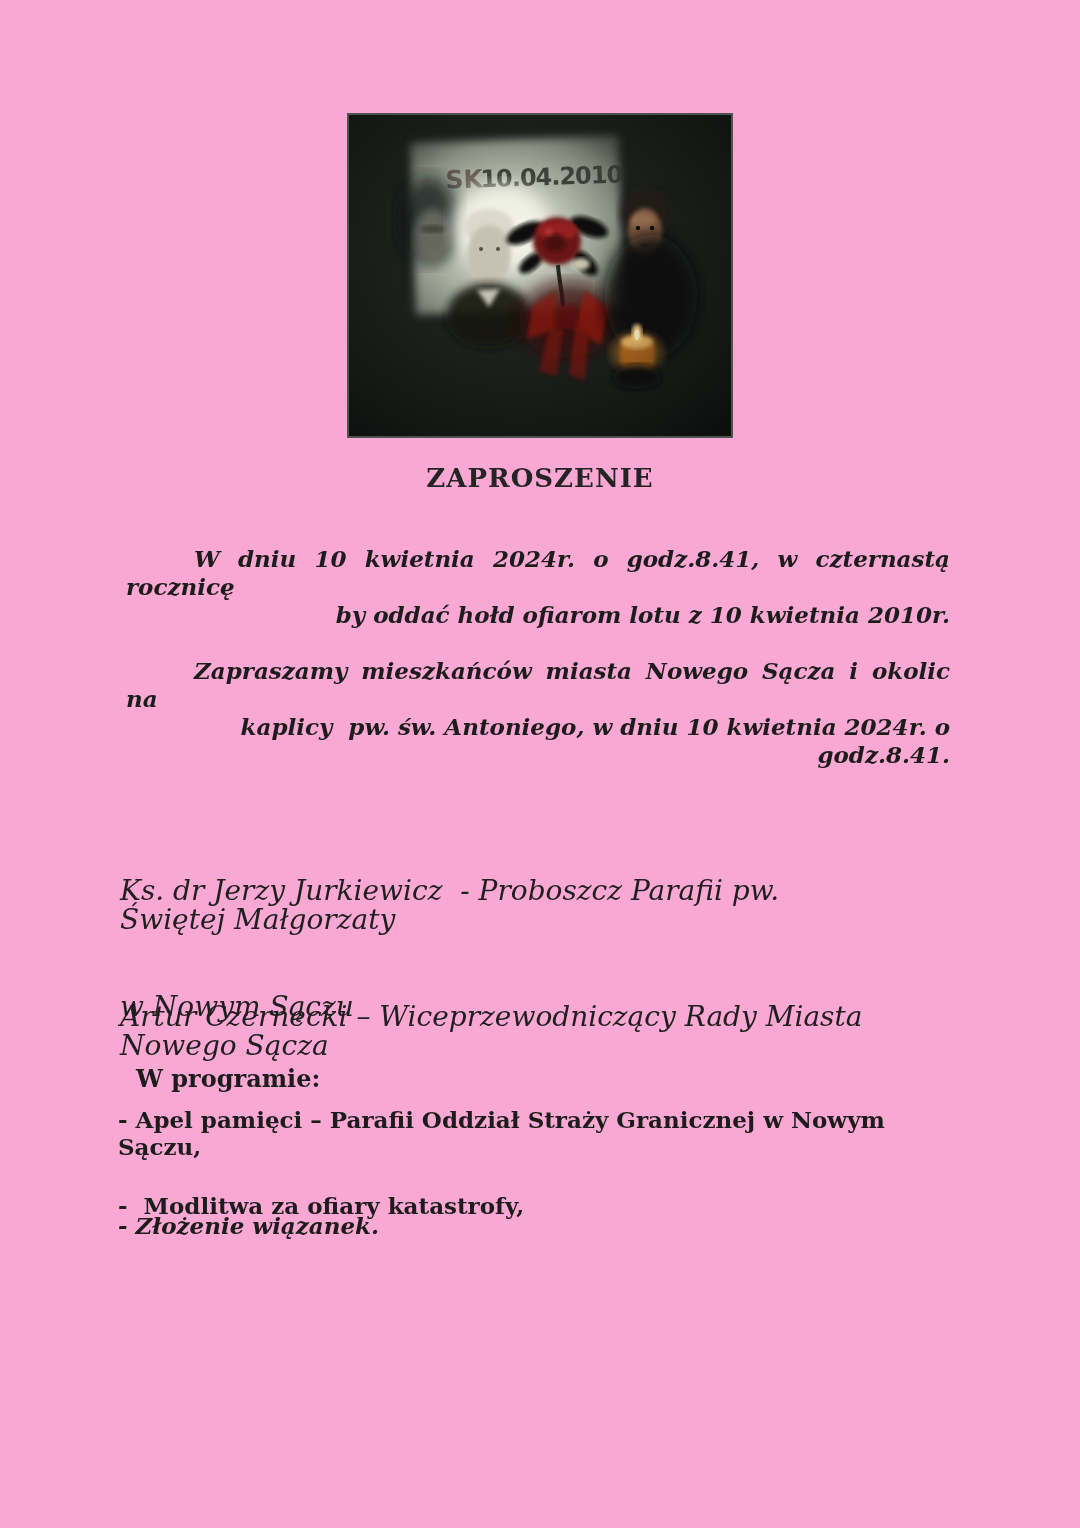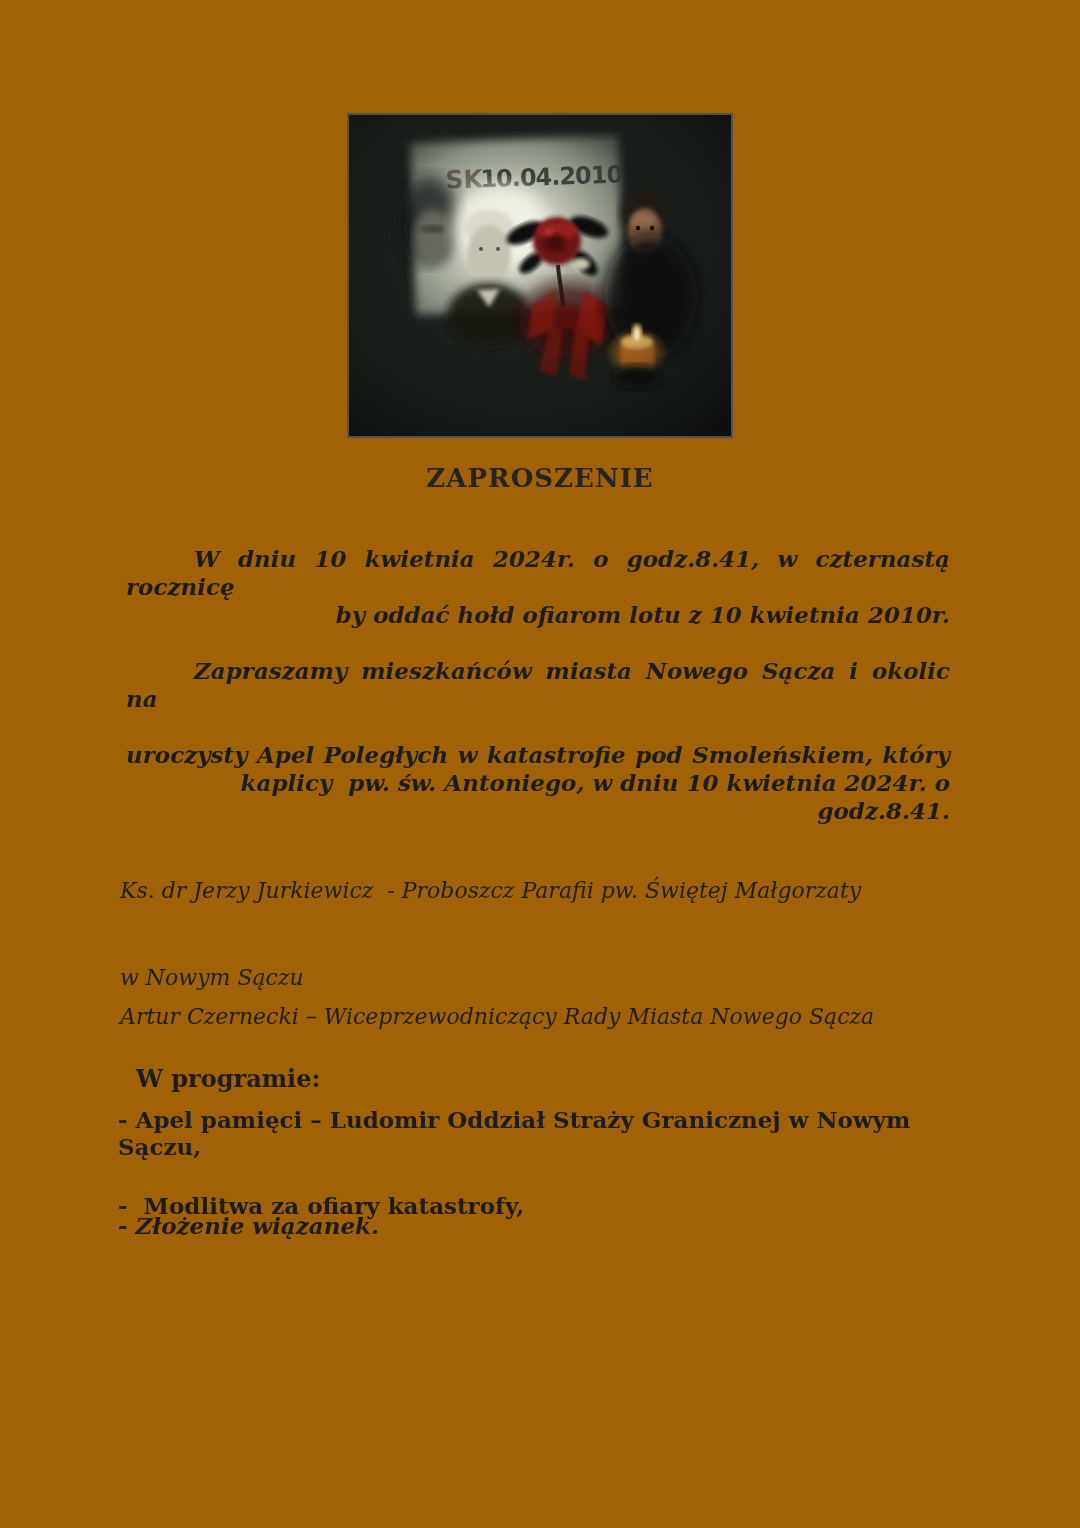--- a/index.html
+++ b/index.html
@@ -1,20 +1,20 @@
 <!DOCTYPE html>
 <html lang="pl"><head>
 <meta charset="utf-8">
 <style>
   html, body { margin: 0; padding: 0; background: #ffffff; }
   .page {
     position: relative;
     width: 1080px;
     height: 1528px;
-    background: #a16207;
+    background: #f9a8d4;
     overflow: hidden;
     font-family: "DejaVu Serif", "Liberation Serif", serif;
     color: #1e1e1e;
   }
 
   
   .photo {
     position: absolute;
     left: 347px;
     top: 113px;
@@ -56,21 +56,21 @@
   .para-2 { top: 629px; }
   .jline { text-align: justify; text-align-last: justify; margin-top: 28px; }
   .jlast { text-align: right; white-space: pre-wrap; }
   .indent { text-indent: 68px; }
 
   
   .sig {
     position: absolute;
     left: 120px;
     width: 760px;
-    font-size: 22px;
+    font-size: 28px;
     font-style: italic;
     font-weight: normal;
     line-height: 29px;
     white-space: pre-wrap;
     color: #1f1f1f;
   }
   .sig-1 { top: 818px; }
   .sig-2 { top: 893px; }
   .sig-3 { top: 944px; }
 
@@ -208,30 +208,29 @@
 
   <h1 class="title">ZAPROSZENIE</h1>
 
   <div class="para para-1">
     <div class="jline indent">W dniu 10 kwietnia 2024r. o godz.8.41, w czternastą rocznicę</div>
     <div class="jlast">by oddać hołd ofiarom lotu z 10 kwietnia 2010r.</div>
   </div>
 
   <div class="para para-2">
     <div class="jline indent">Zapraszamy mieszkańców miasta Nowego Sącza i okolic na</div>
-    <div class="jline">uroczysty Apel Poległych w katastrofie pod Smoleńskiem, który</div>
     <div class="jlast">kaplicy  pw. św. Antoniego, w dniu 10 kwietnia 2024r. o godz.8.41.</div>
   </div>
 
   <div class="sig sig-1">
     <div>Ks. dr Jerzy Jurkiewicz  - Proboszcz Parafii pw. Świętej Małgorzaty</div>
     <div>w Nowym Sączu</div>
   </div>
   <div class="sig sig-3">
     <div>Artur Czernecki – Wiceprzewodniczący Rady Miasta Nowego Sącza</div>
   </div>
 
   <h2 class="prog-heading">W programie:</h2>
-  <div class="prog-item prog-item-1">- Apel pamięci – Ludomir Oddział Straży Granicznej w Nowym Sączu,</div>
+  <div class="prog-item prog-item-1">- Apel pamięci – Parafii Oddział Straży Granicznej w Nowym Sączu,</div>
   <div class="prog-item prog-item-2">-  Modlitwa za ofiary katastrofy,</div>
   <div class="prog-item prog-item-3">- Złożenie wiązanek.</div>
 
 </div>
 
 </body></html>

